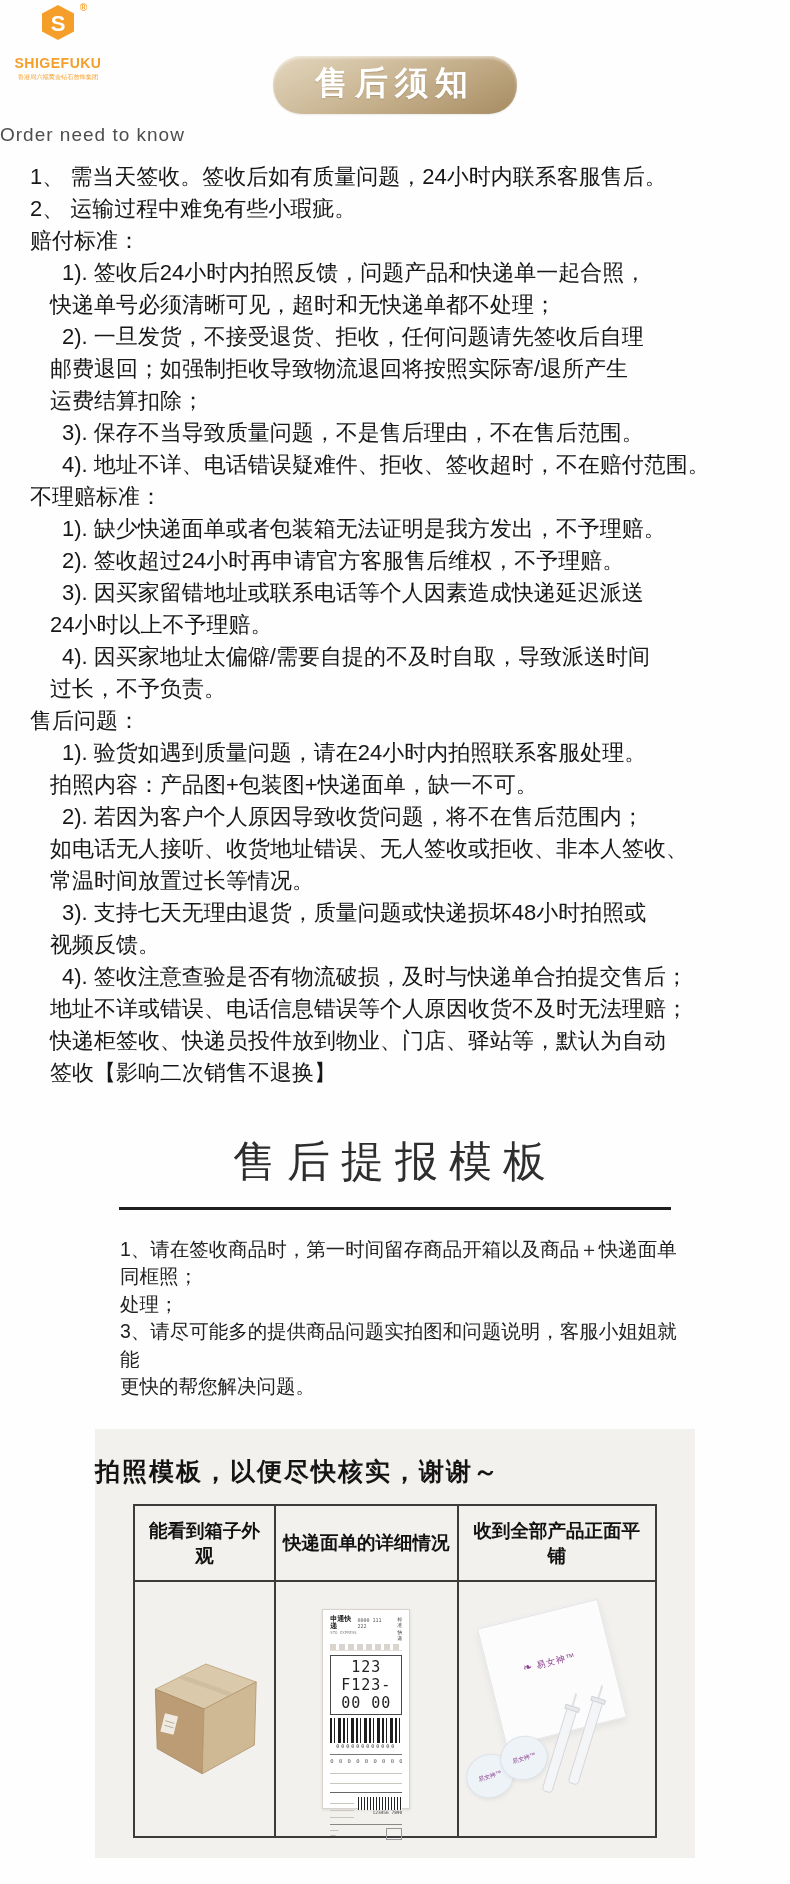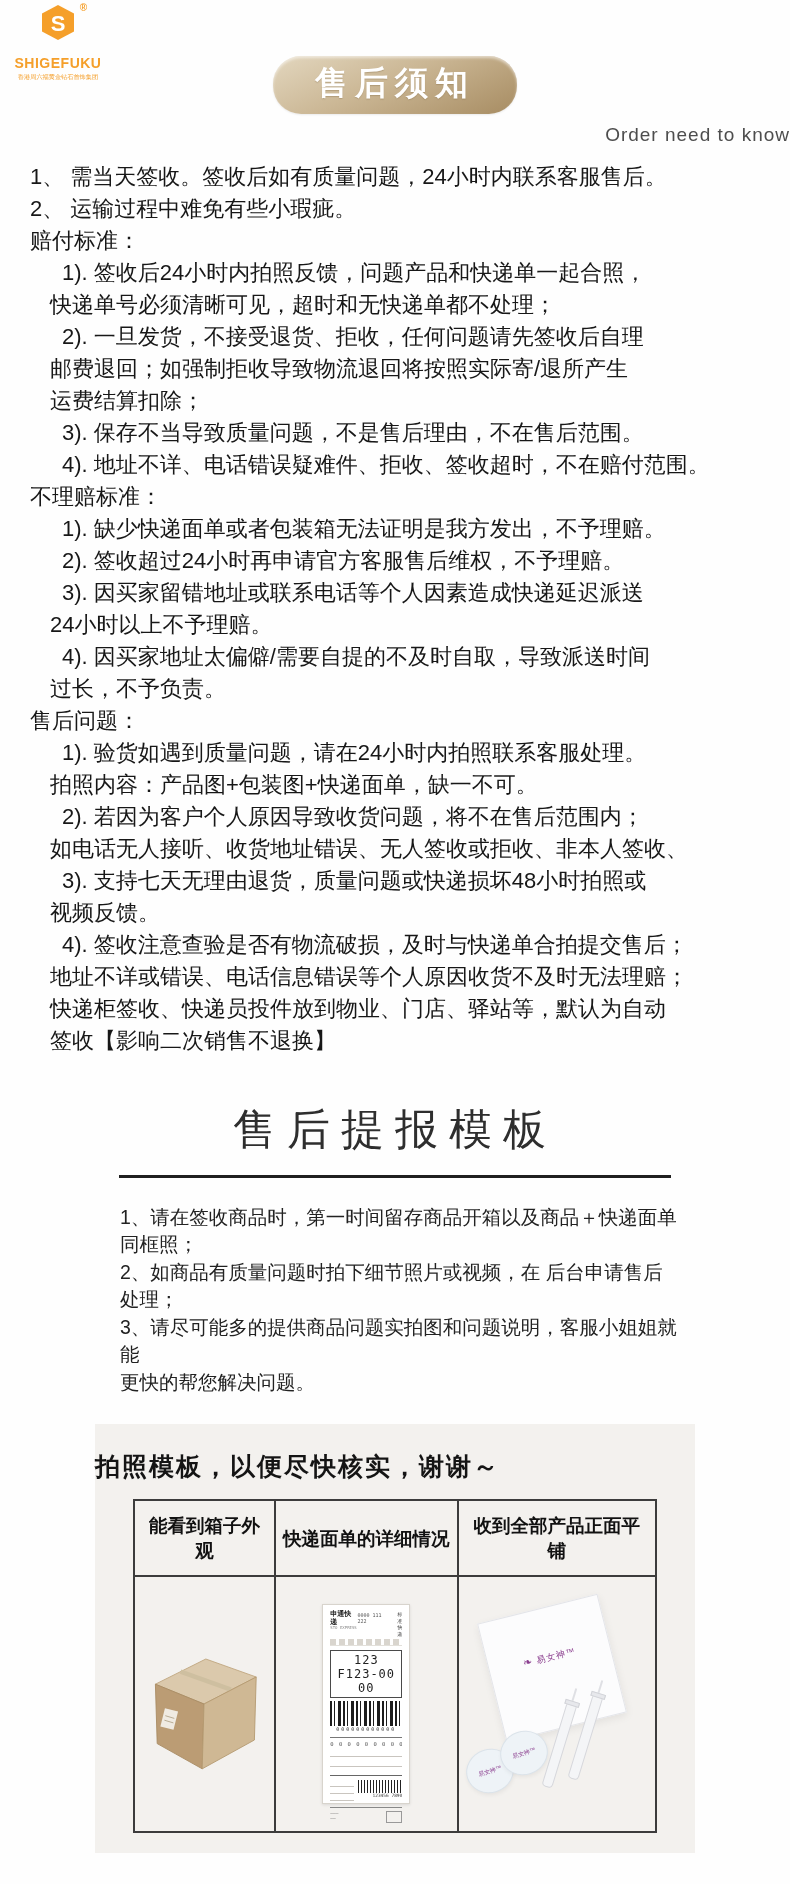--- a/index.html
+++ b/index.html
@@ -18,21 +18,21 @@
 
   
   .banner-wrap { text-align:center; padding-top:56px; }
   .banner {
     display:inline-block; padding:5px 42px 8px; border-radius:28px;
     background:linear-gradient(155deg,#e3d7bf 0%,#cbb795 45%,#a78c62 100%);
     box-shadow:inset 0 2px 3px rgba(255,255,255,.55), 0 1px 2px rgba(0,0,0,.08);
     color:#ffffff; font-size:33px; font-weight:bold; letter-spacing:7px;
     text-shadow:0 1px 1px rgba(130,105,70,.35);
   }
-  .subtitle { margin-top:10px; text-align:right; font-size:19px; color:#4d4d4d; letter-spacing:1px; }
+  .subtitle { margin-top:10px; text-align:left; font-size:19px; color:#4d4d4d; letter-spacing:1px; }
 
   
   .notice { margin:15px 24px 0 30px; font-size:22px; line-height:32px; color:#171717; }
   .notice .flush { padding-left:0; }
   .notice .item  { padding-left:32px; }
   .notice .cont  { padding-left:20px; }
 
   
   .tpl-title { margin-top:44px; text-align:center; font-size:43px; font-weight:400; letter-spacing:11px; color:#2e2e2e; }
   .tpl-rule { width:552px; height:2.5px; background:#1f1f1f; margin:16px auto 0; }
@@ -54,21 +54,21 @@
   .waybill { position:relative; width:88px; height:200px; margin:0 auto; background:#fff;
     border:1px solid #d8d4cd; box-shadow:0 1px 3px rgba(0,0,0,.10);
     padding:6px 7px; box-sizing:border-box; text-align:left;
     font-family:"DejaVu Sans Mono","Liberation Mono",monospace; color:#333; }
   .wb-head { display:flex; justify-content:space-between; align-items:flex-start; }
   .wb-courier { font-size:7px; font-weight:bold; color:#222; line-height:1.1; }
   .wb-courier small { display:block; font-size:4px; color:#888; font-weight:normal; }
   .wb-digits { font-size:5px; color:#555; padding-top:1px; }
   .wb-tags { font-size:5px; color:#444; text-align:right; line-height:1.3; }
   .wb-sub { margin-top:2px; height:6px; border-bottom:1px solid #e3e0da; background:repeating-linear-gradient(90deg,#d9d5ce 0 6px,transparent 6px 9px); }
-  .wb-code { margin-top:4px; border:1px solid #4a4a4a; text-align:center; font-size:12px; letter-spacing:1px; padding:2px 0; color:#222; }
+  .wb-code { margin-top:4px; border:1px solid #4a4a4a; text-align:center; font-size:15px; letter-spacing:1px; padding:2px 0; color:#222; }
   .wb-barcode { height:25px; margin-top:3px;
     background:repeating-linear-gradient(90deg,#1d1d1d 0 2px,#fff 2px 4px,#1d1d1d 4px 5px,#fff 5px 8px,#1d1d1d 8px 11px,#fff 11px 13px); }
   .wb-bdigits { font-size:5px; text-align:center; letter-spacing:2px; color:#333; }
   .wb-ticks { margin-top:5px; border-top:1px solid #777; padding-top:3px; font-size:5.5px; color:#555;
     letter-spacing:1px; white-space:nowrap; overflow:hidden; }
   .wb-line { height:1px; background:#c9c5bf; margin-top:9px; }
   .wb-sec { margin-top:8px; border-top:1px solid #666; padding-top:4px; display:flex; justify-content:space-between; }
   .wb-sec-lines { flex:1; padding-right:4px; }
   .wb-sec-lines div { height:1px; background:#c9c5bf; margin-top:6px; }
   .wb-barcode2 { width:44px; height:13px;
@@ -155,20 +155,21 @@
       <div class="nline flush">售后问题：</div>
 
       <div class="nline item">1). 验货如遇到质量问题，请在24小时内拍照联系客服处理。</div>
 
       <div class="nline cont">拍照内容：产品图+包装图+快递面单，缺一不可。</div>
 
       <div class="nline item">2). 若因为客户个人原因导致收货问题，将不在售后范围内；</div>
 
       <div class="nline cont">如电话无人接听、收货地址错误、无人签收或拒收、非本人签收、</div>
 
+      <div class="nline cont">常温时间放置过长等情况。</div>
 
       <div class="nline item">3). 支持七天无理由退货，质量问题或快递损坏48小时拍照或</div>
 
       <div class="nline cont">视频反馈。</div>
 
       <div class="nline item">4). 签收注意查验是否有物流破损，及时与快递单合拍提交售后；</div>
 
       <div class="nline cont">地址不详或错误、电话信息错误等个人原因收货不及时无法理赔；</div>
 
       <div class="nline cont">快递柜签收、快递员投件放到物业、门店、驿站等，默认为自动</div>
@@ -177,21 +178,20 @@
     </div>
 
   <div class="tpl-title">售后提报模板</div>
   <div class="tpl-rule"></div>
   <div class="tpl-list">
 
       <div class="tline flush">1、请在签收商品时，第一时间留存商品开箱以及商品＋快递面单</div>
 
       <div class="tline flush">同框照；</div>
 
-      <div class="tline flush">2、如商品有质量问题时拍下细节照片或视频，在 后台申请售后</div>
 
       <div class="tline flush">处理；</div>
 
       <div class="tline flush">3、请尽可能多的提供商品问题实拍图和问题说明，客服小姐姐就能</div>
 
       <div class="tline flush">更快的帮您解决问题。</div>
     </div>
 
   <div class="panel">
     <div class="panel-title">拍照模板，以便尽快核实，谢谢～</div>

